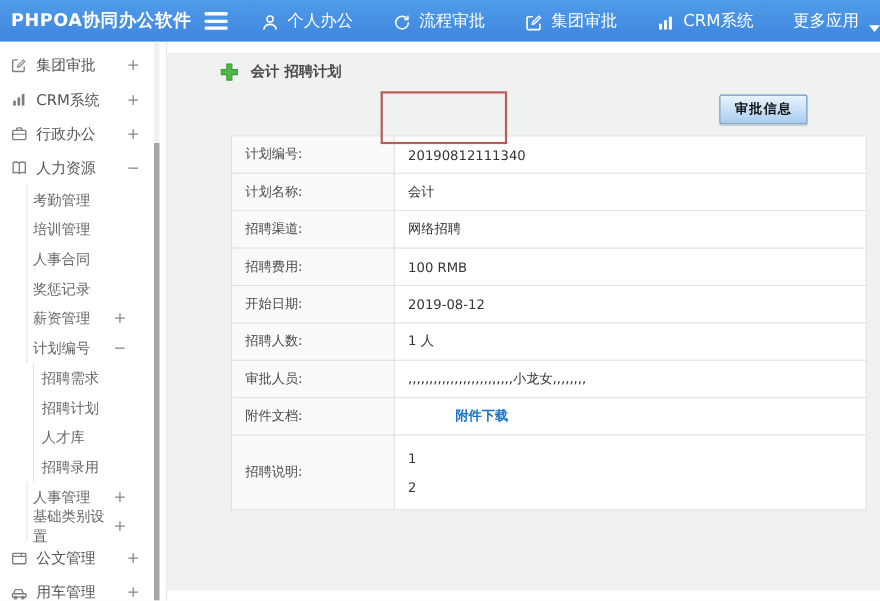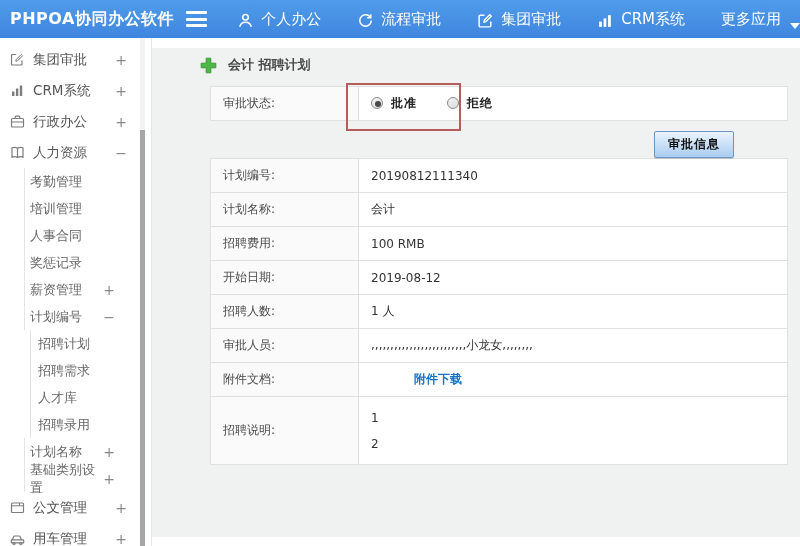--- a/index.html
+++ b/index.html
@@ -62,21 +62,21 @@
   .radio-opt + .radio-opt { margin-left: 26px; }
   .radio { width: 12px; height: 12px; border: 1px solid #8b8b8b; border-radius: 50%;
     background: linear-gradient(145deg, #f4f4f4, #d9d9d9); position: relative; flex: none; }
   .radio.sel::after { content: ""; position: absolute; left: 3px; top: 3px; width: 6px;
     height: 6px; border-radius: 50%; background: #474747; }
   .rlabel { font-weight: bold; color: #222; letter-spacing: 1px; }
 
   .red-box { position: absolute; left: 136px; top: -3px; width: 115px; height: 48px;
     border: 2px solid #b85b5b; pointer-events: none; }
 
-  .btn-bar { height: 37px; display: flex; align-items: flex-end; justify-content: flex-end;
+  .btn-bar { height: 37px; display: flex; align-items: flex-start; justify-content: flex-end;
     padding-right: 54px; }
   .approve-btn { font-family: inherit; font-size: 12px; font-weight: bold; color: #111;
     background: linear-gradient(#eaf4fe, #a9ccf0); border: 1px solid #6b96c1;
     border-radius: 2px; padding: 4px 13px; cursor: pointer; letter-spacing: 1px;
     box-shadow: 0 1px 1px rgba(0,0,0,.15); }
 </style>
 </head>
 <body>
 
 <header class="topbar">
@@ -191,33 +191,33 @@
         </div>
         <div class="side-item l2">
           <span>薪资管理</span>
           <span class="stoggle">+</span>
         </div>
         <div class="side-item l2">
           <span>计划编号</span>
           <span class="stoggle">−</span>
         </div>
         <div class="side-item l3">
+          <span>招聘需求</span>
+        </div>
+        <div class="side-item l3">
           <span>招聘计划</span>
-        </div>
-        <div class="side-item l3">
-          <span>招聘需求</span>
         </div>
         <div class="side-item l3">
           <span>人才库</span>
         </div>
         <div class="side-item l3">
           <span>招聘录用</span>
         </div>
         <div class="side-item l2">
-          <span>计划名称</span>
+          <span>人事管理</span>
           <span class="stoggle">+</span>
         </div>
         <div class="side-item l2">
           <span>基础类别设置</span>
           <span class="stoggle">+</span>
         </div>
         <div class="side-item l1">
           <span class="sicon">
             <svg viewBox="0 0 15 15" fill="none" stroke="#7c7c7c" stroke-width="1.2">
               <rect x="1.5" y="3" width="12" height="9.5" rx="1"></rect>
@@ -250,52 +250,39 @@
       <div class="page-title">
         <span class="plus">
           <svg viewBox="0 0 17 17">
               <path d="M6.2 1.2h4.6v5h5v4.6h-5v5H6.2v-5h-5V6.2h5z" fill="#4db848" stroke="#3a9c35" stroke-width="1"></path>
             </svg>
         </span>
         <span>会计 招聘计划</span>
       </div>
 
       <div class="form">
-        <table class="tbl">
-          <tbody>
-              <tr>
-            <td class="lbl">审批状态:</td>
-            <td class="val">
-              <label class="radio-opt">
-                <span class="radio sel"></span>
-                <span class="rlabel">批准</span>
-              </label>
-              <label class="radio-opt">
-                <span class="radio"></span>
-                <span class="rlabel">拒绝</span>
-              </label>
-            </td>
-          </tr>
-        </tbody>
-          </table>
         <div class="red-box"></div>
 
         <div class="btn-bar">
           <button class="approve-btn">审批信息</button>
         </div>
 
         <table class="tbl">
           <tbody id="detail-body">
               <tr>
                 <td class="lbl">计划编号:</td>
                 <td class="val">20190812111340</td>
               </tr>
               <tr>
                 <td class="lbl">计划名称:</td>
                 <td class="val">会计</td>
+              </tr>
+              <tr>
+                <td class="lbl">招聘渠道:</td>
+                <td class="val">网络招聘</td>
               </tr>
               <tr>
                 <td class="lbl">招聘费用:</td>
                 <td class="val">100 RMB</td>
               </tr>
               <tr>
                 <td class="lbl">开始日期:</td>
                 <td class="val">2019-08-12</td>
               </tr>
               <tr>

